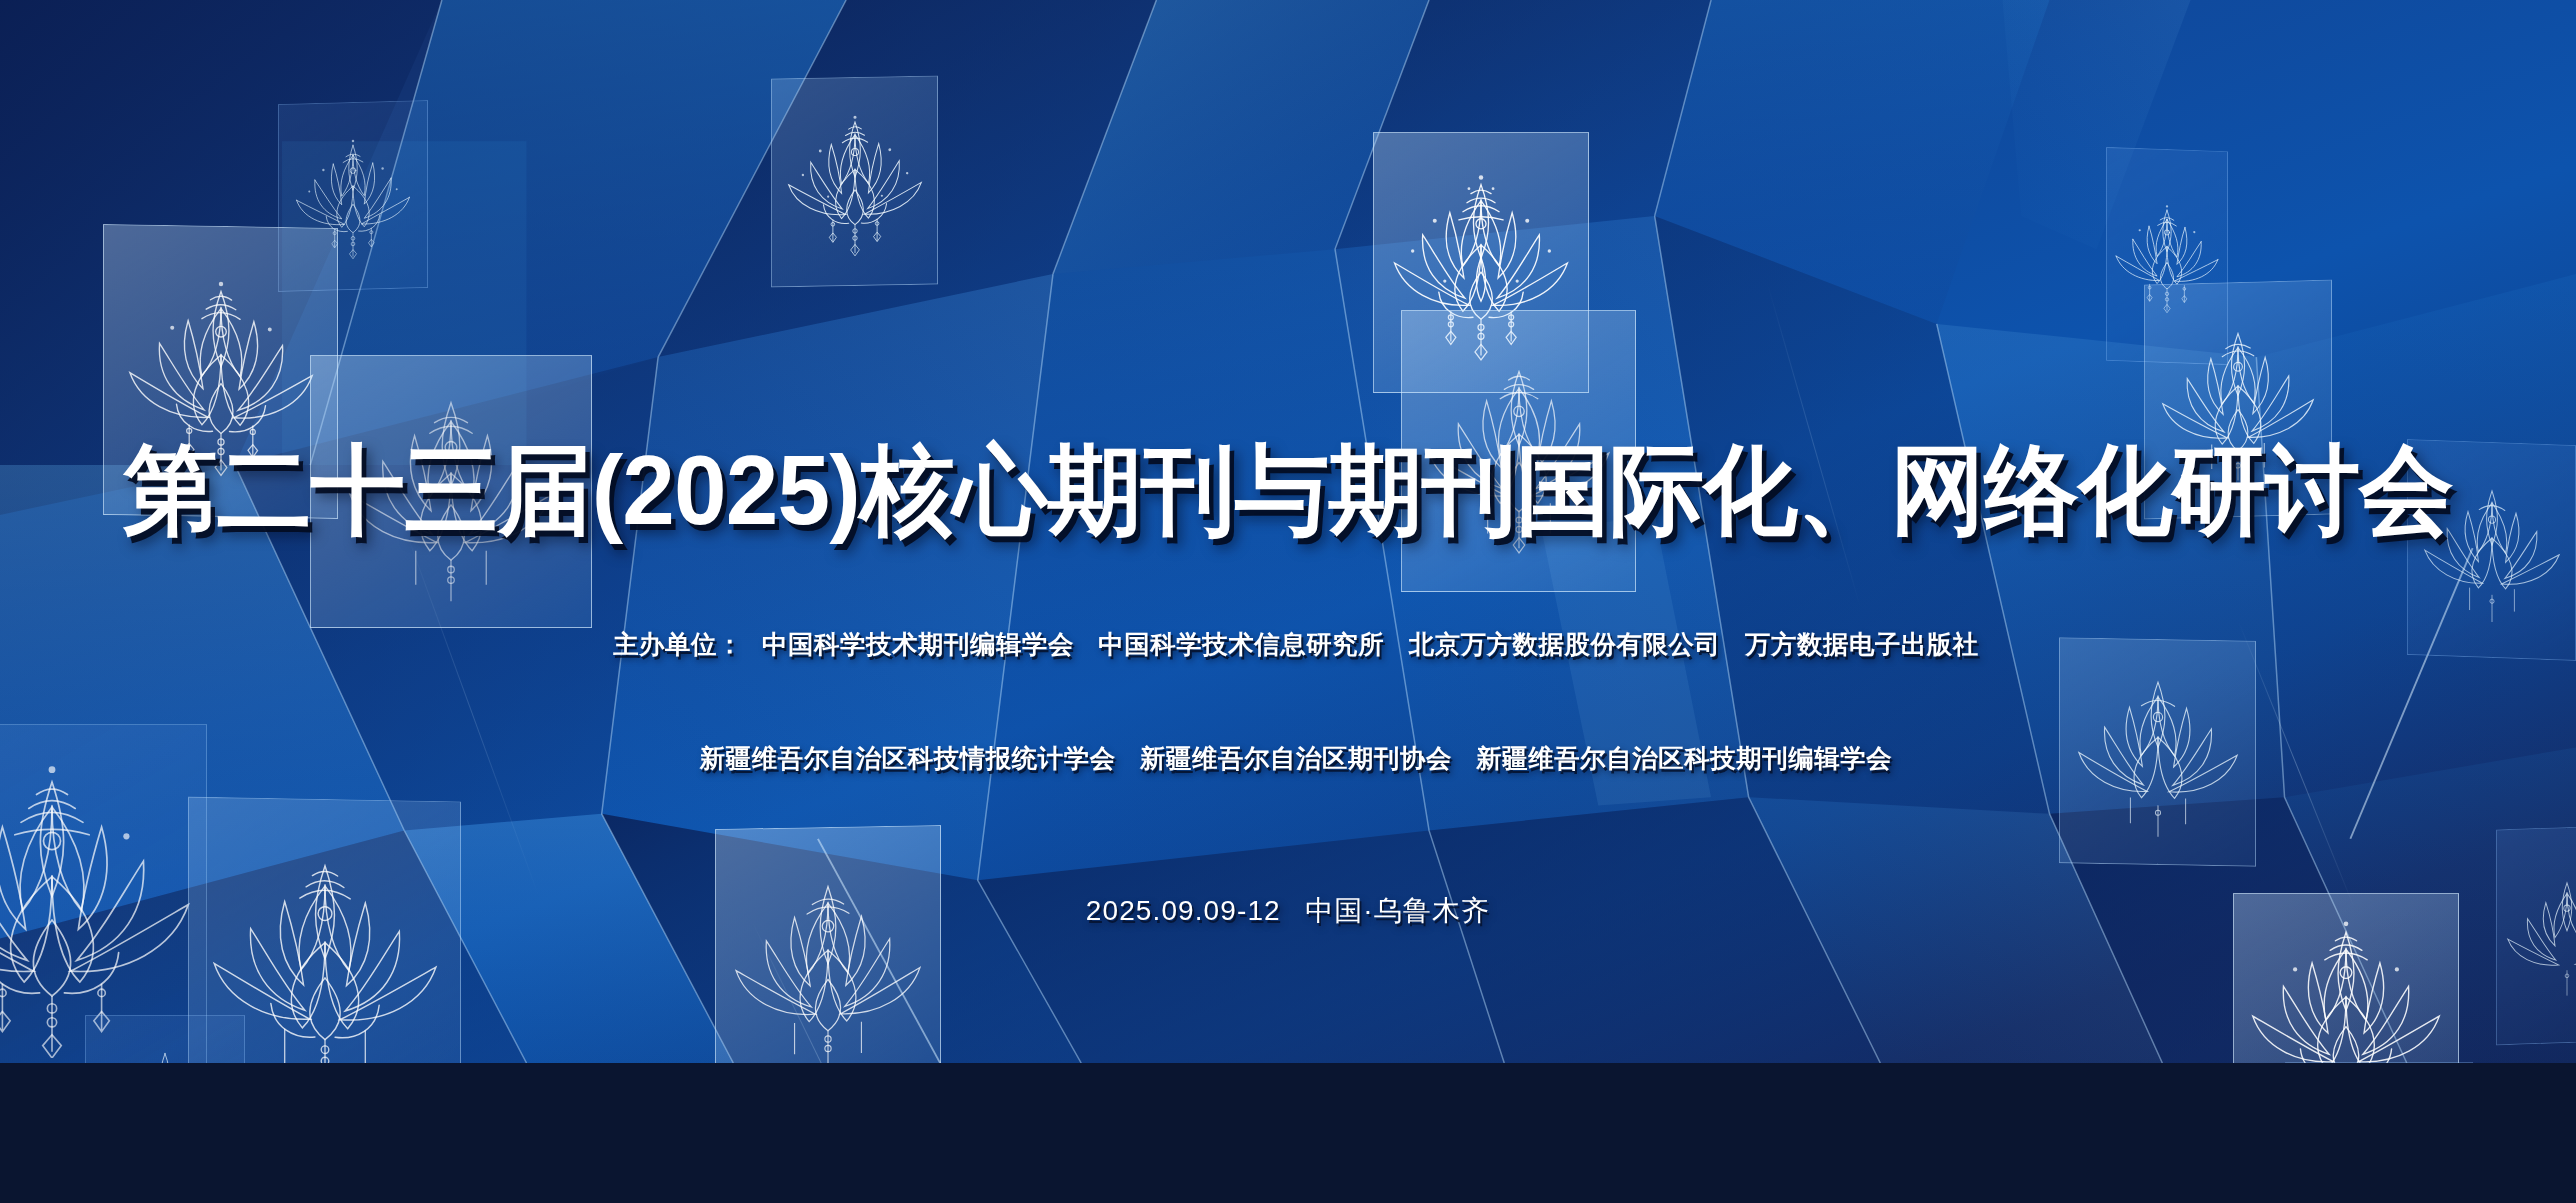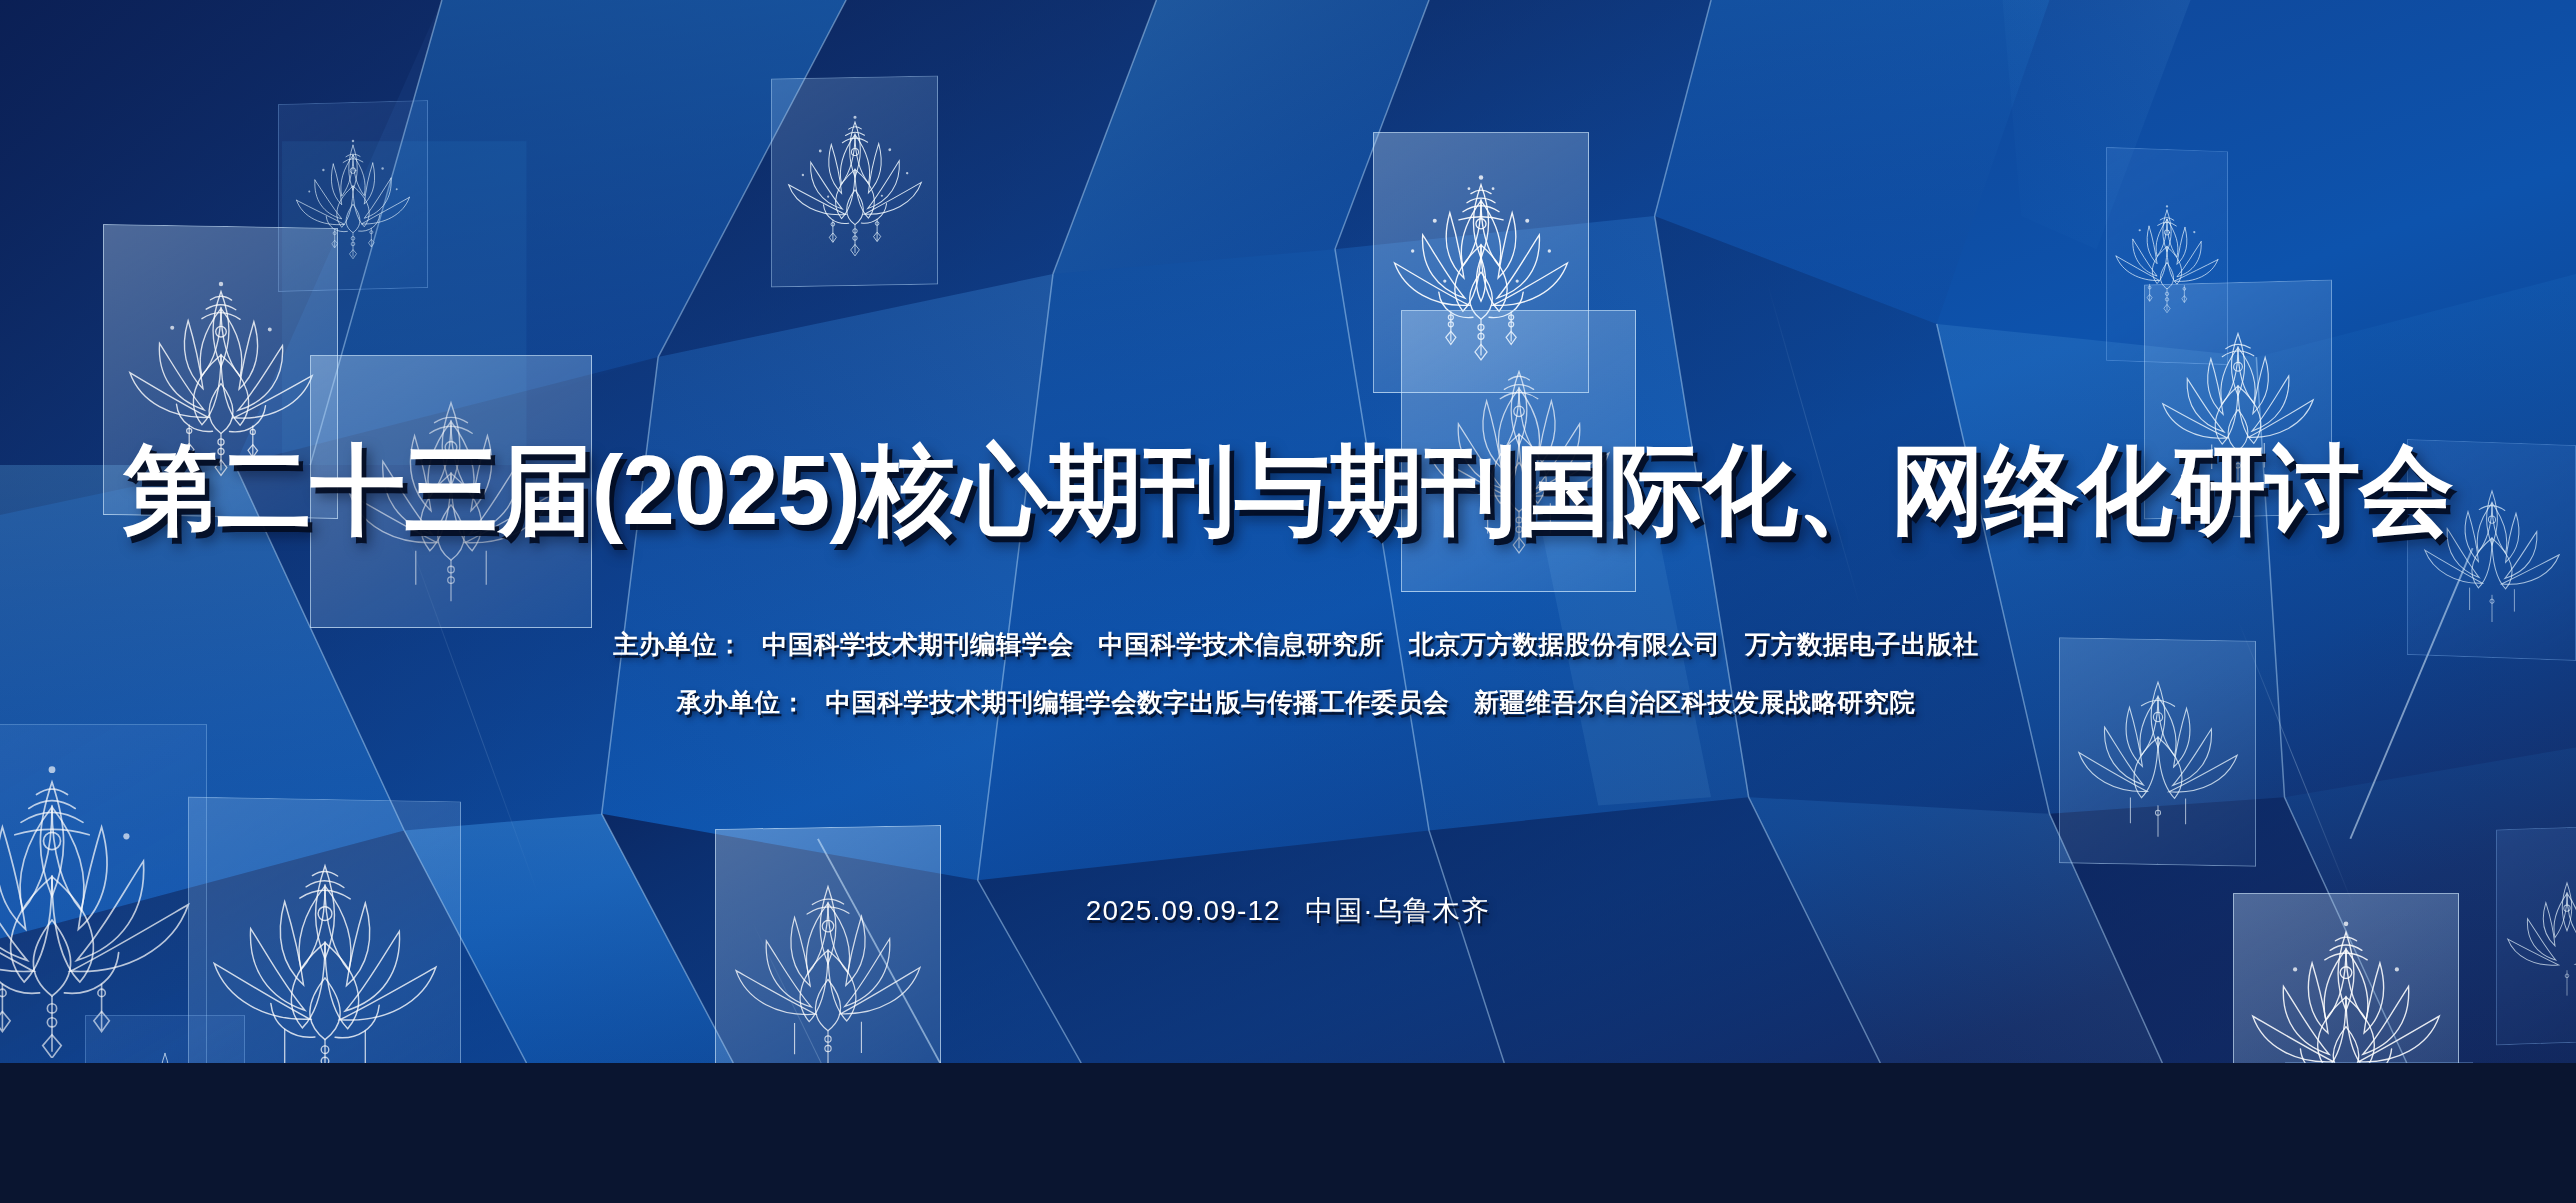--- a/index.html
+++ b/index.html
@@ -747,25 +747,25 @@
   <div class="streak" style="left:1767px;top:282px;width:338px;transform:rotate(74deg);opacity:.28;"></div>
 
   <h1 class="title">第二十三届(2025)核心期刊与期刊国际化、网络化研讨会</h1>
 
   <div class="orgblock" id="org1">
     <span class="orgline">
       <span>主办单位：</span><span class="gap-s"></span><span>中国科学技术期刊编辑学会</span><span class="gap"></span><span>中国科学技术信息研究所</span><span class="gap"></span><span>北京万方数据股份有限公司</span><span class="gap"></span><span>万方数据电子出版社</span>
     </span>
   </div>
 
-  <div class="orgblock" id="org2">
+
+  <div class="orgblock" id="org3">
     <span class="orgline">
-      <span>承办单位：</span><span class="gap-s"></span><span>中国科学技术期刊编辑学会数字出版与传播工作委员会</span><span class="gap"></span><span>新疆维吾尔自治区科技发展战略研究院</span>
+      <span>新疆维吾尔自治区科技情报统计学会</span><span class="gap"></span><span>新疆维吾尔自治区期刊协会</span><span class="gap"></span><span>新疆维吾尔自治区科技期刊编辑学会</span>
     </span>
   </div>
-
 
   <div class="datel">
     <span>2025.09.09-12</span><span class="gap"></span><span>中国·乌鲁木齐</span>
   </div>
 
 </div>
 
 
 </body></html>

